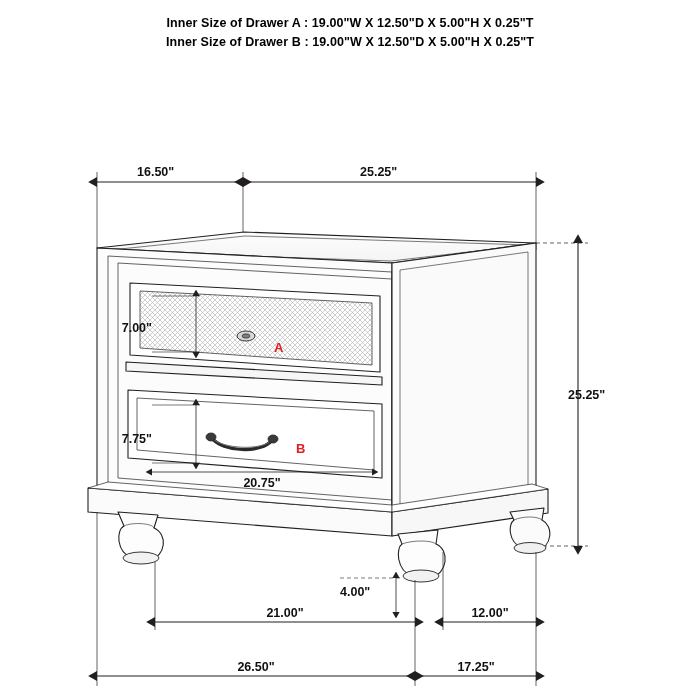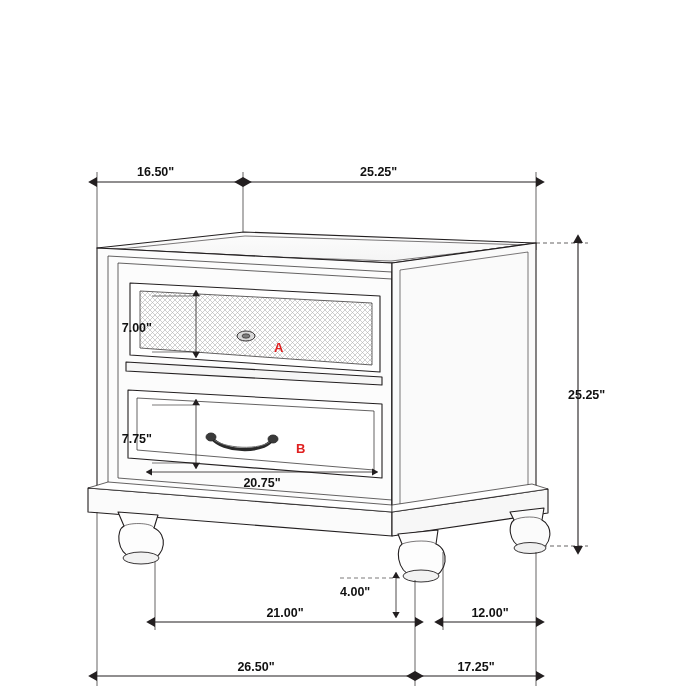--- a/index.html
+++ b/index.html
@@ -51,20 +51,22 @@
     fill: #e02020;
     font-family: "Liberation Sans", sans-serif;
   }
 </style>
 </head>
 <body>
 
 <div id="root">
 
   <div class="header">
+    <div class="line">Inner Size of Drawer A : 19.00"W X 12.50"D X 5.00"H X  0.25"T</div>
+    <div class="line">Inner Size of Drawer B : 19.00"W X 12.50"D X 5.00"H X  0.25"T</div>
   </div>
 
   <svg class="diagram" width="700" height="700" viewBox="0 0 700 700">
 
     <defs>
       <marker id="arrL" markerWidth="9" markerHeight="9" refX="8" refY="4.5" orient="auto">
         <path d="M8,0 L8,9 L0,4.5 z" fill="#231f20"></path>
       </marker>
       <marker id="arrR" markerWidth="9" markerHeight="9" refX="1" refY="4.5" orient="auto">
         <path d="M1,0 L1,9 L9,4.5 z" fill="#231f20"></path>

